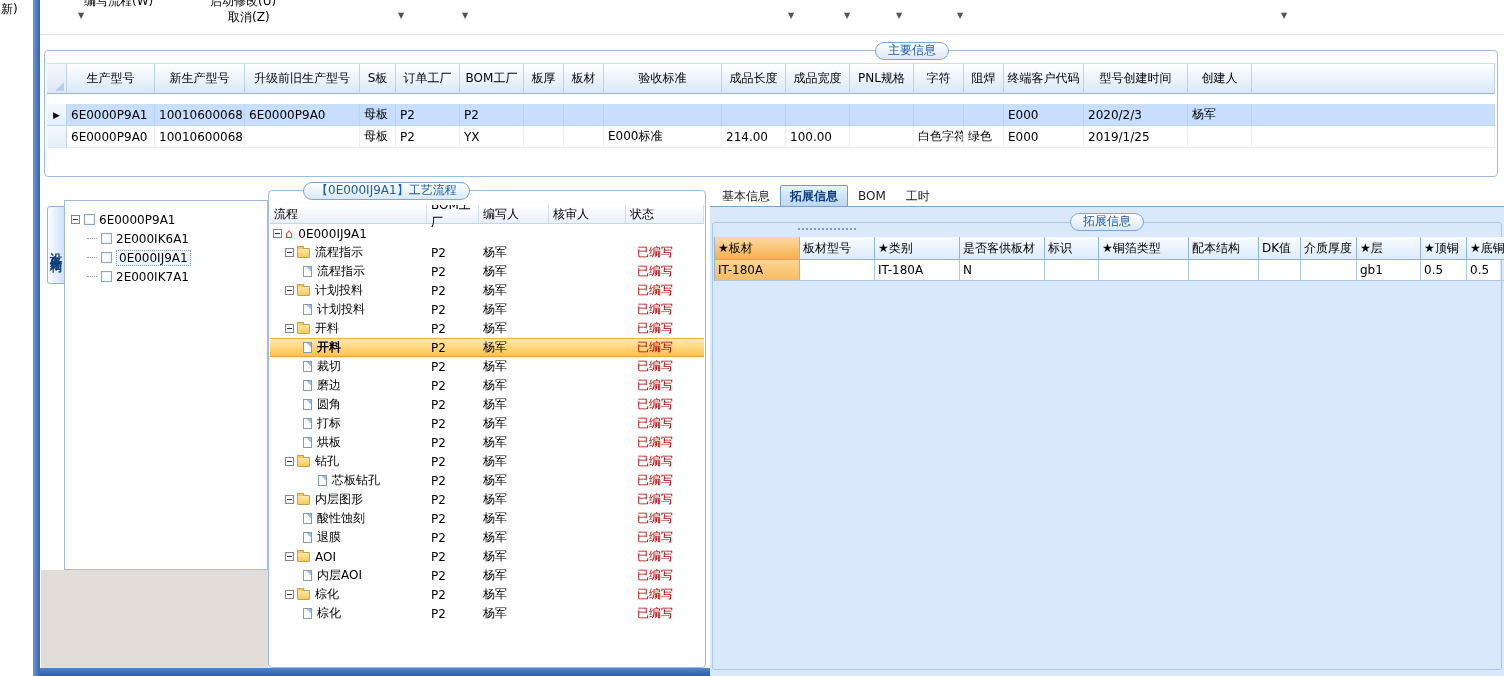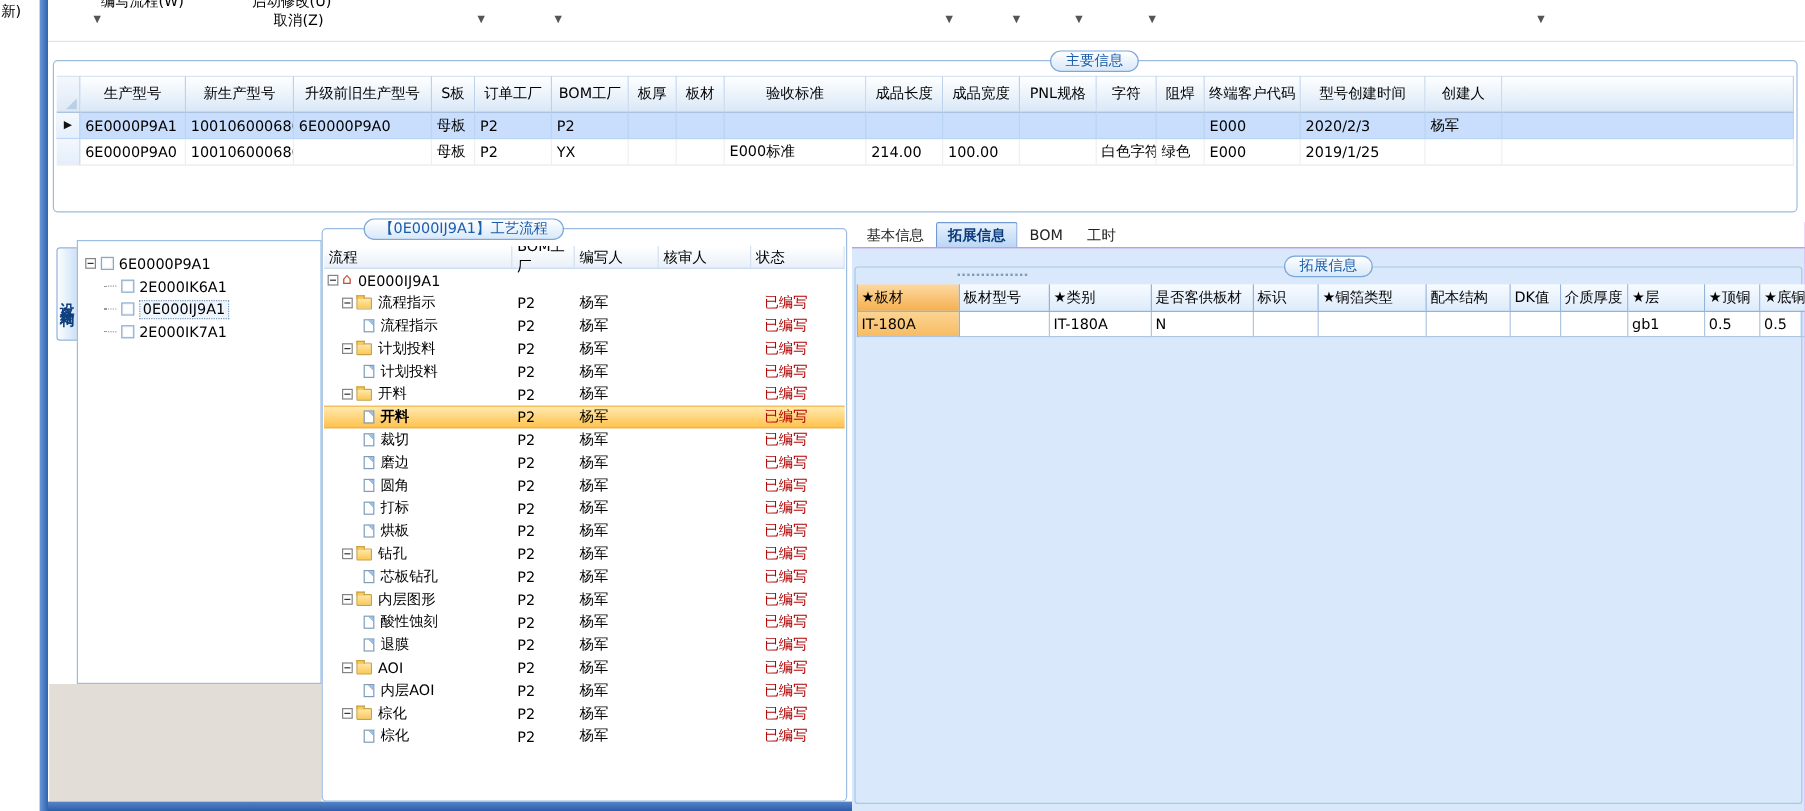--- a/index.html
+++ b/index.html
@@ -23,21 +23,21 @@
 
   
   .groupbox{position:absolute;border:1px solid #9cbce2;border-radius:4px;background:#fff}
   .group-pill{position:absolute;top:-9px;height:18px;line-height:15px;padding:0 12px;
     background:linear-gradient(#ffffff,#d8e8fa);border:1px solid #7da7d8;border-radius:9px;
     color:#1a5dab;z-index:5;white-space:nowrap}
 
   
   #main-group{left:44px;top:50px;width:1454px;height:127px}
   #main-grid{position:absolute;left:2px;right:2px;top:12px;bottom:2px;overflow:hidden}
-  .grid-header{display:flex;height:31px}
+  .grid-header{display:flex;height:41px}
   .gh-cell{height:31px;background:linear-gradient(#ffffff,#eaf2fb 55%,#d8e7f7);
     border-right:1px solid #bdd2ea;border-bottom:1px solid #9ab6d6;border-top:1px solid #cfdff1;
     display:flex;align-items:center;justify-content:center;overflow:hidden;white-space:nowrap;flex:0 0 auto}
   .gh-ind{position:relative;background:linear-gradient(#f4f8fd,#dde9f7)}
   .corner-tri{position:absolute;right:2px;bottom:2px;width:0;height:0;
     border-bottom:9px solid #b9cfe6;border-left:9px solid transparent}
   .gh-fill{flex:1 1 auto}
   .grid-row{display:flex;height:22px;background:#fff}
   .row-selected{background:#c9defc}
   .gr-cell{height:22px;padding:0 4px;display:flex;align-items:center;
@@ -391,21 +391,21 @@
               <span class="exp"></span>
               <span class="folder-ic"></span>
               <span class="flow-label">钻孔</span>
             </div>
             <div class="flow-cell" style="width: 52px;">P2</div>
             <div class="flow-cell" style="width: 70px;">杨军</div>
             <div class="flow-cell" style="width: 77px;"></div>
             <div class="flow-cell status" style="width: 78px; flex: 1 1 auto;">已编写</div>
           </div>
           <div class="flow-row">
-            <div class="flow-cell flow-tree" style="width: 157px; padding-left: 33px;">
+            <div class="flow-cell flow-tree" style="width: 157px; padding-left: 48px;">
               <span class="page-ic"></span>
               <span class="flow-label">芯板钻孔</span>
             </div>
             <div class="flow-cell" style="width: 52px;">P2</div>
             <div class="flow-cell" style="width: 70px;">杨军</div>
             <div class="flow-cell" style="width: 77px;"></div>
             <div class="flow-cell status" style="width: 78px; flex: 1 1 auto;">已编写</div>
           </div>
           <div class="flow-row">
             <div class="flow-cell flow-tree" style="width: 157px; padding-left: 15px;">

